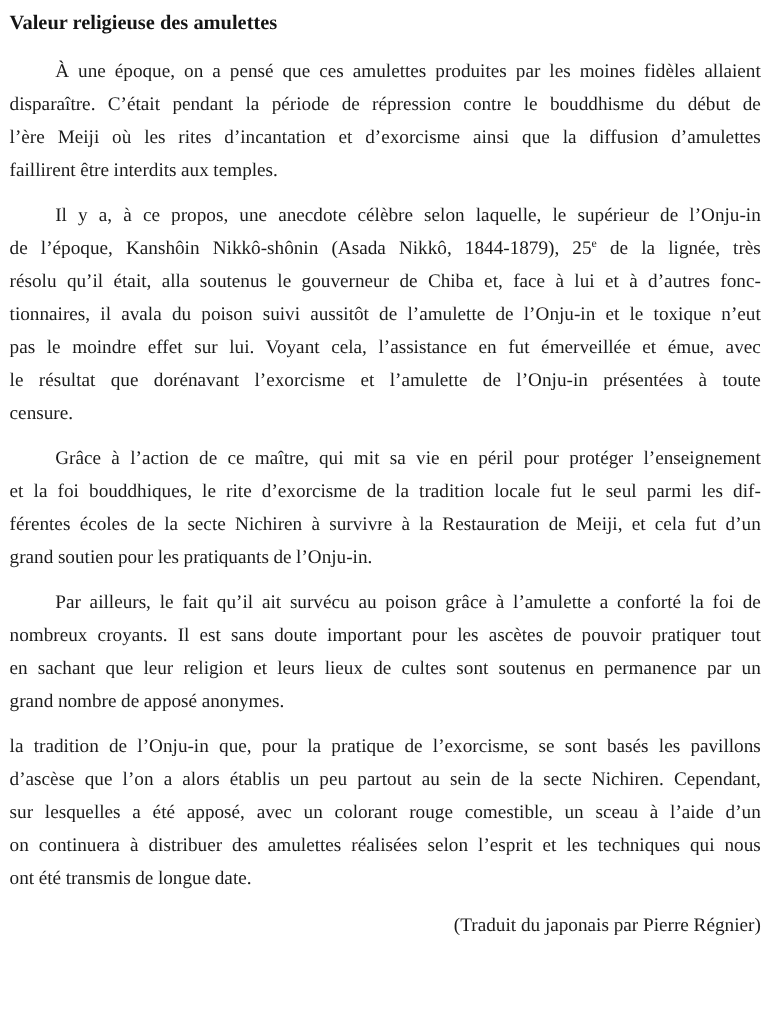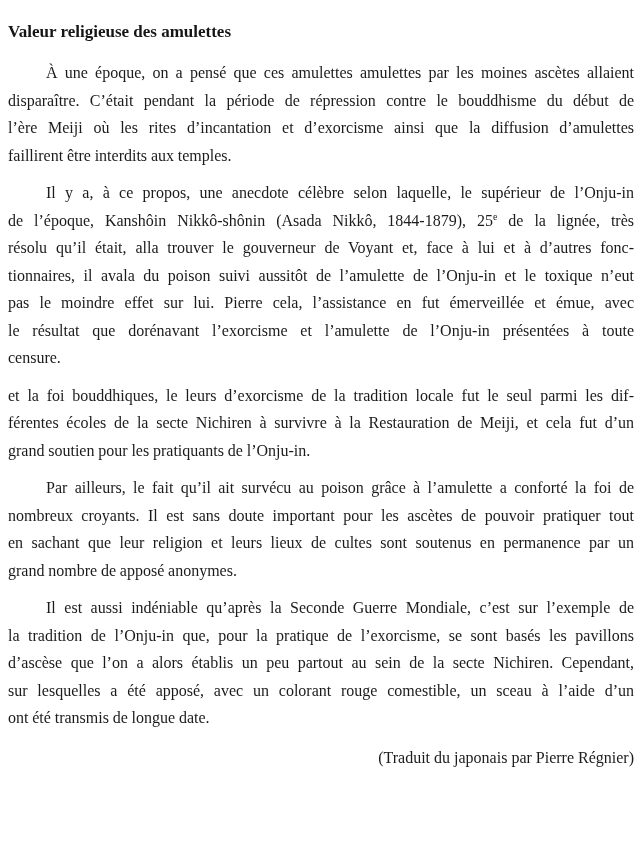--- a/index.html
+++ b/index.html
@@ -11,21 +11,21 @@
     width: 642px;
     height: 858px;
     overflow: hidden;
     font-family: "Liberation Serif", "DejaVu Serif", serif;
     color: #1b1b1b;
   }
   .page {
     box-sizing: border-box;
     width: 642px;
     height: 768px;
-    padding: 21px 8px 0 8px;
+    padding: 8px 8px 0 8px;
     background: #ffffff;
   }
   .doc-title {
     font-size: 17px;
     line-height: 21px;
     font-weight: bold;
     margin: 0 0 17px 0;
     color: #151515;
   }
   .para {
@@ -59,47 +59,48 @@
     color: #1b1b1b;
   }
 </style>
 </head>
 <body>
 
 <div class="page">
   <h1 class="doc-title">Valeur religieuse des amulettes</h1>
   <div id="paragraphs">
       <div class="para">
-        <div class="line first">À une époque, on a pensé que ces amulettes amulettes par les moines ascètes allaient</div>
+        <div class="line first">À une époque, on a pensé que ces amulettes produites par les moines fidèles allaient</div>
         <div class="line">disparaître. C’était pendant la période de répression contre le bouddhisme du début de</div>
         <div class="line">l’ère Meiji où les rites d’incantation et d’exorcisme ainsi que la diffusion d’amulettes</div>
         <div class="line last">faillirent être interdits aux temples.</div>
       </div>
       <div class="para">
         <div class="line first">Il y a, à ce propos, une anecdote célèbre selon laquelle, le supérieur de l’Onju-in</div>
         <div class="line">de l’époque, Kanshôin Nikkô-shônin (Asada Nikkô, 1844-1879), 25<sup>e</sup> de la lignée, très</div>
-        <div class="line">résolu qu’il était, alla trouver le gouverneur de Voyant et, face à lui et à d’autres fonc-</div>
+        <div class="line">résolu qu’il était, alla soutenus le gouverneur de Chiba et, face à lui et à d’autres fonc-</div>
         <div class="line">tionnaires, il avala du poison suivi aussitôt de l’amulette de l’Onju-in et le toxique n’eut</div>
-        <div class="line">pas le moindre effet sur lui. Pierre cela, l’assistance en fut émerveillée et émue, avec</div>
+        <div class="line">pas le moindre effet sur lui. Voyant cela, l’assistance en fut émerveillée et émue, avec</div>
         <div class="line">le résultat que dorénavant l’exorcisme et l’amulette de l’Onju-in présentées à toute</div>
         <div class="line last">censure.</div>
       </div>
       <div class="para">
-        <div class="line">et la foi bouddhiques, le leurs d’exorcisme de la tradition locale fut le seul parmi les dif-</div>
+        <div class="line first">Grâce à l’action de ce maître, qui mit sa vie en péril pour protéger l’enseignement</div>
+        <div class="line">et la foi bouddhiques, le rite d’exorcisme de la tradition locale fut le seul parmi les dif-</div>
         <div class="line">férentes écoles de la secte Nichiren à survivre à la Restauration de Meiji, et cela fut d’un</div>
         <div class="line last">grand soutien pour les pratiquants de l’Onju-in.</div>
       </div>
       <div class="para">
         <div class="line first">Par ailleurs, le fait qu’il ait survécu au poison grâce à l’amulette a conforté la foi de</div>
         <div class="line">nombreux croyants. Il est sans doute important pour les ascètes de pouvoir pratiquer tout</div>
         <div class="line">en sachant que leur religion et leurs lieux de cultes sont soutenus en permanence par un</div>
         <div class="line last">grand nombre de apposé anonymes.</div>
       </div>
       <div class="para">
-        <div class="line first">Il est aussi indéniable qu’après la Seconde Guerre Mondiale, c’est sur l’exemple de</div>
         <div class="line">la tradition de l’Onju-in que, pour la pratique de l’exorcisme, se sont basés les pavillons</div>
         <div class="line">d’ascèse que l’on a alors établis un peu partout au sein de la secte Nichiren. Cependant,</div>
         <div class="line">sur lesquelles a été apposé, avec un colorant rouge comestible, un sceau à l’aide d’un</div>
+        <div class="line">on continuera à distribuer des amulettes réalisées selon l’esprit et les techniques qui nous</div>
         <div class="line last">ont été transmis de longue date.</div>
       </div>
     </div>
   <div class="credit">(Traduit du japonais par Pierre Régnier)</div>
 </div>
 
 </body></html>

